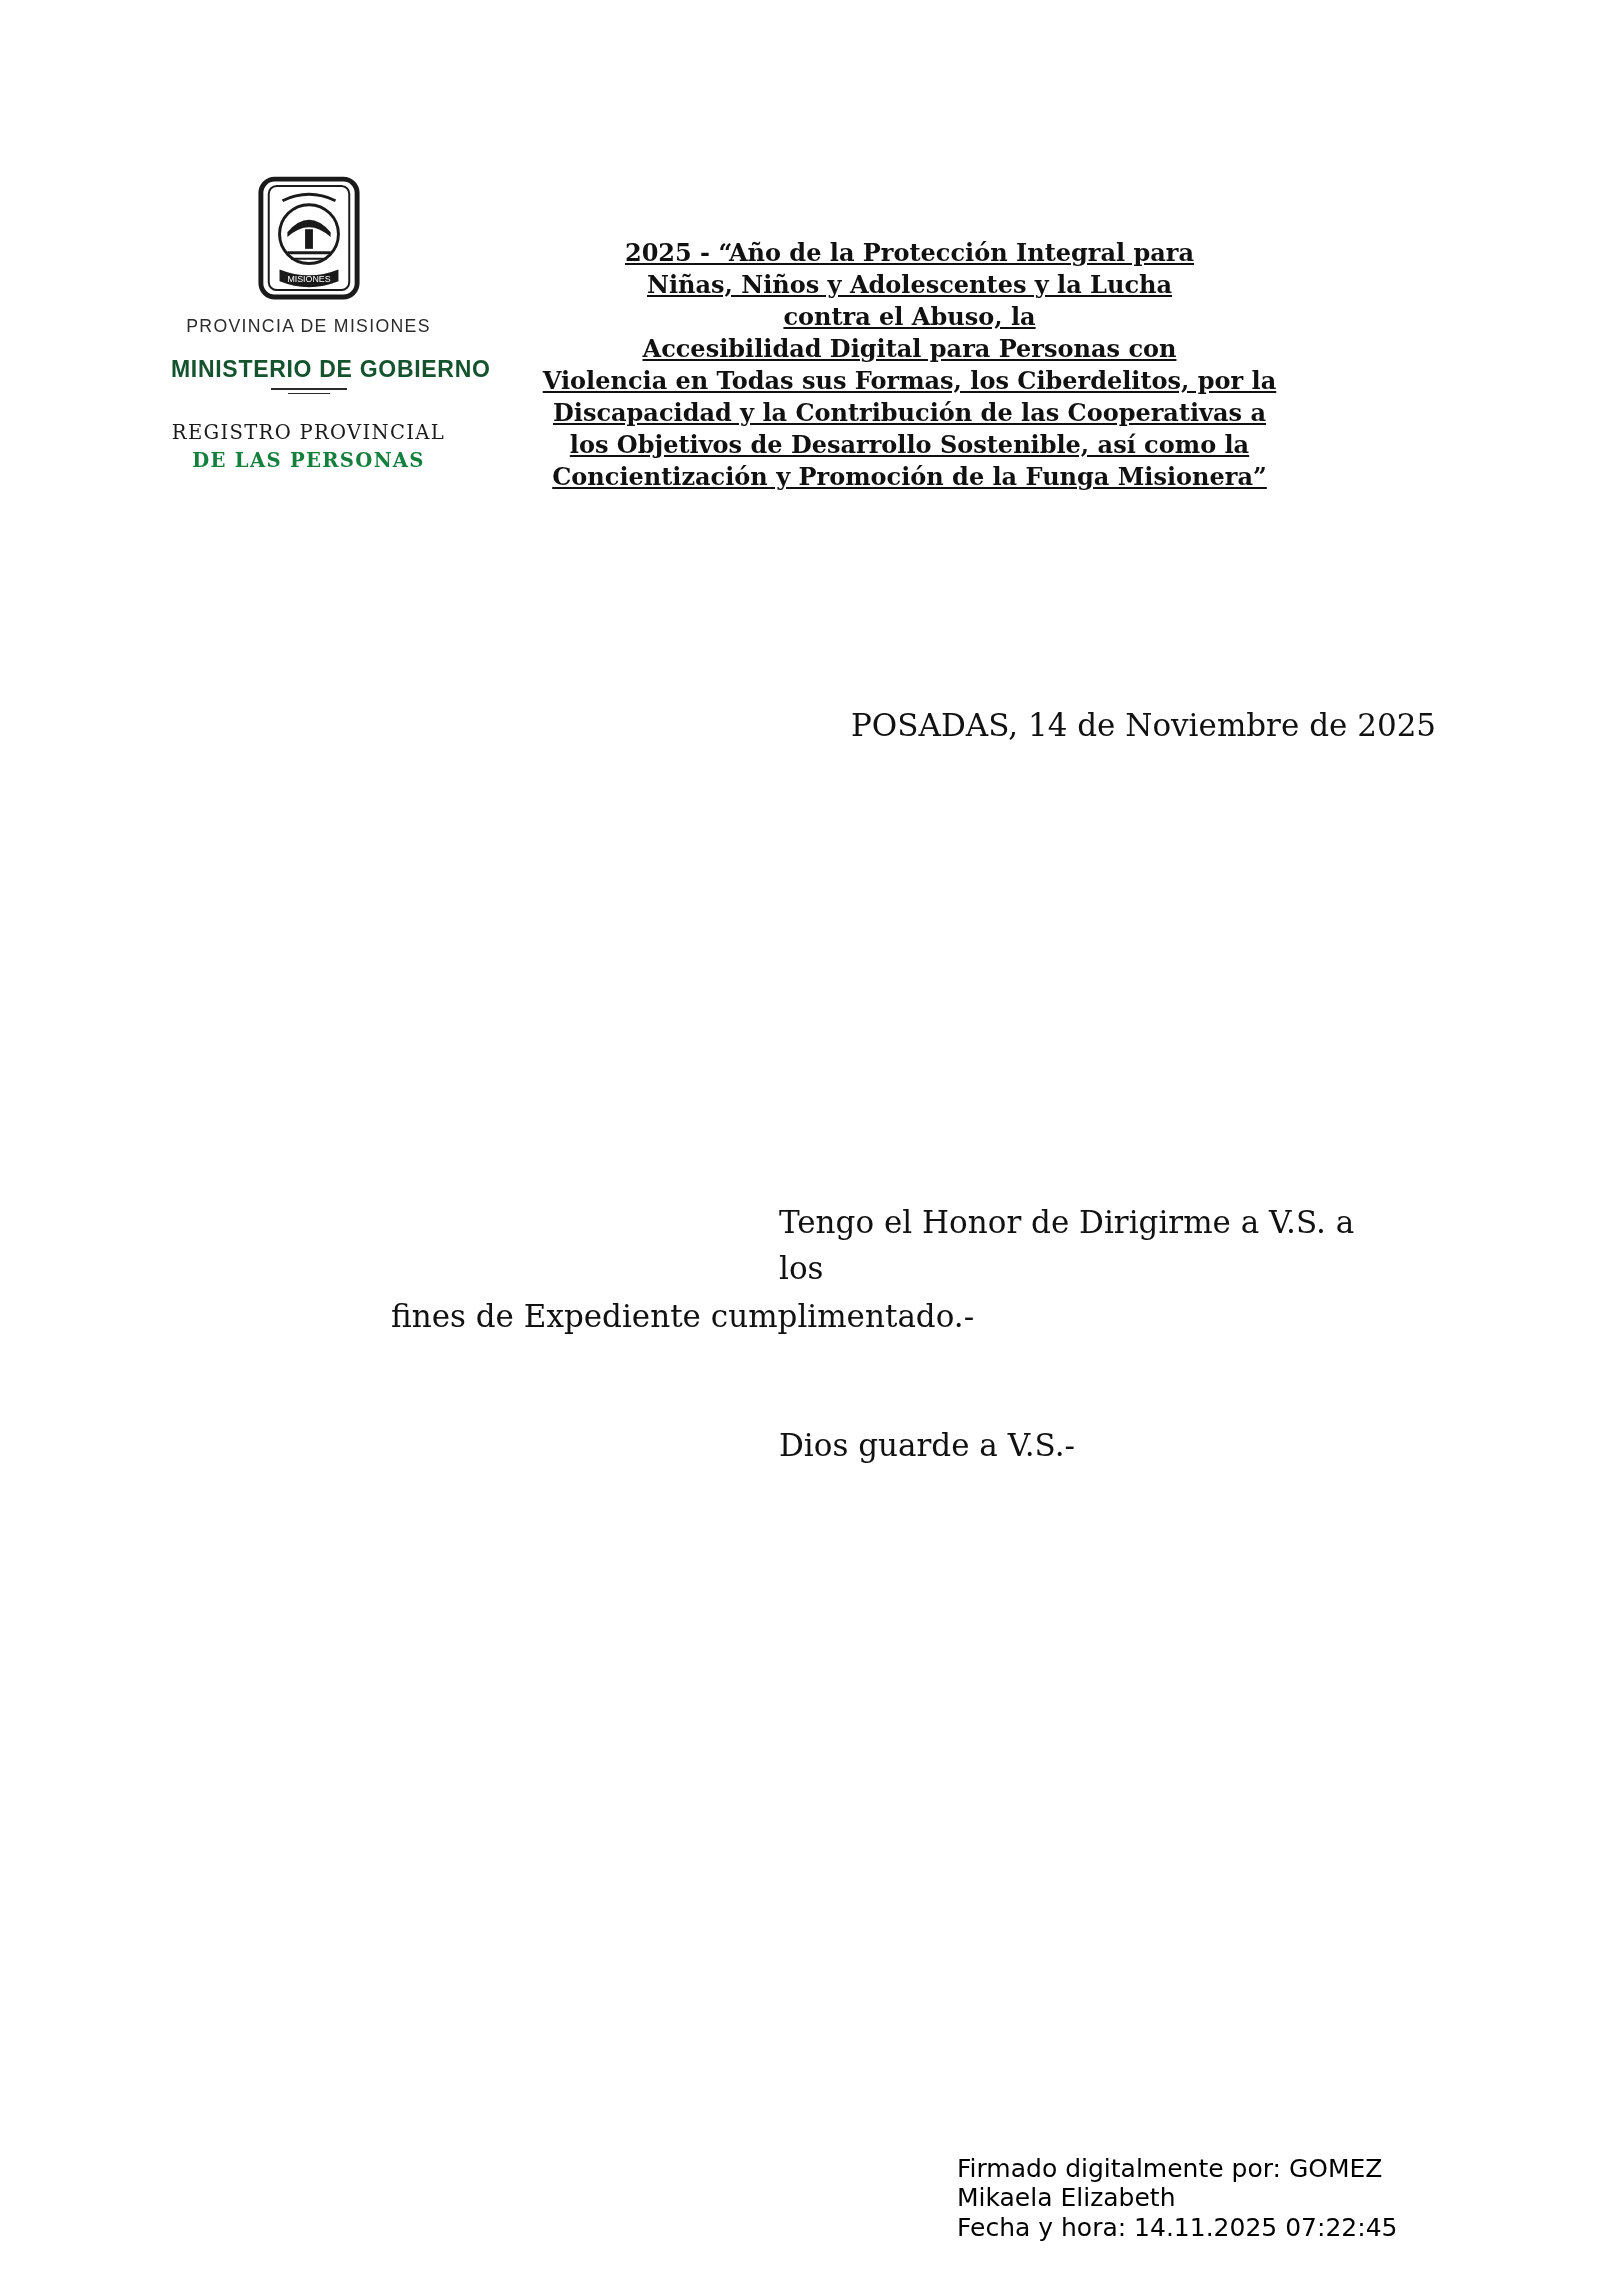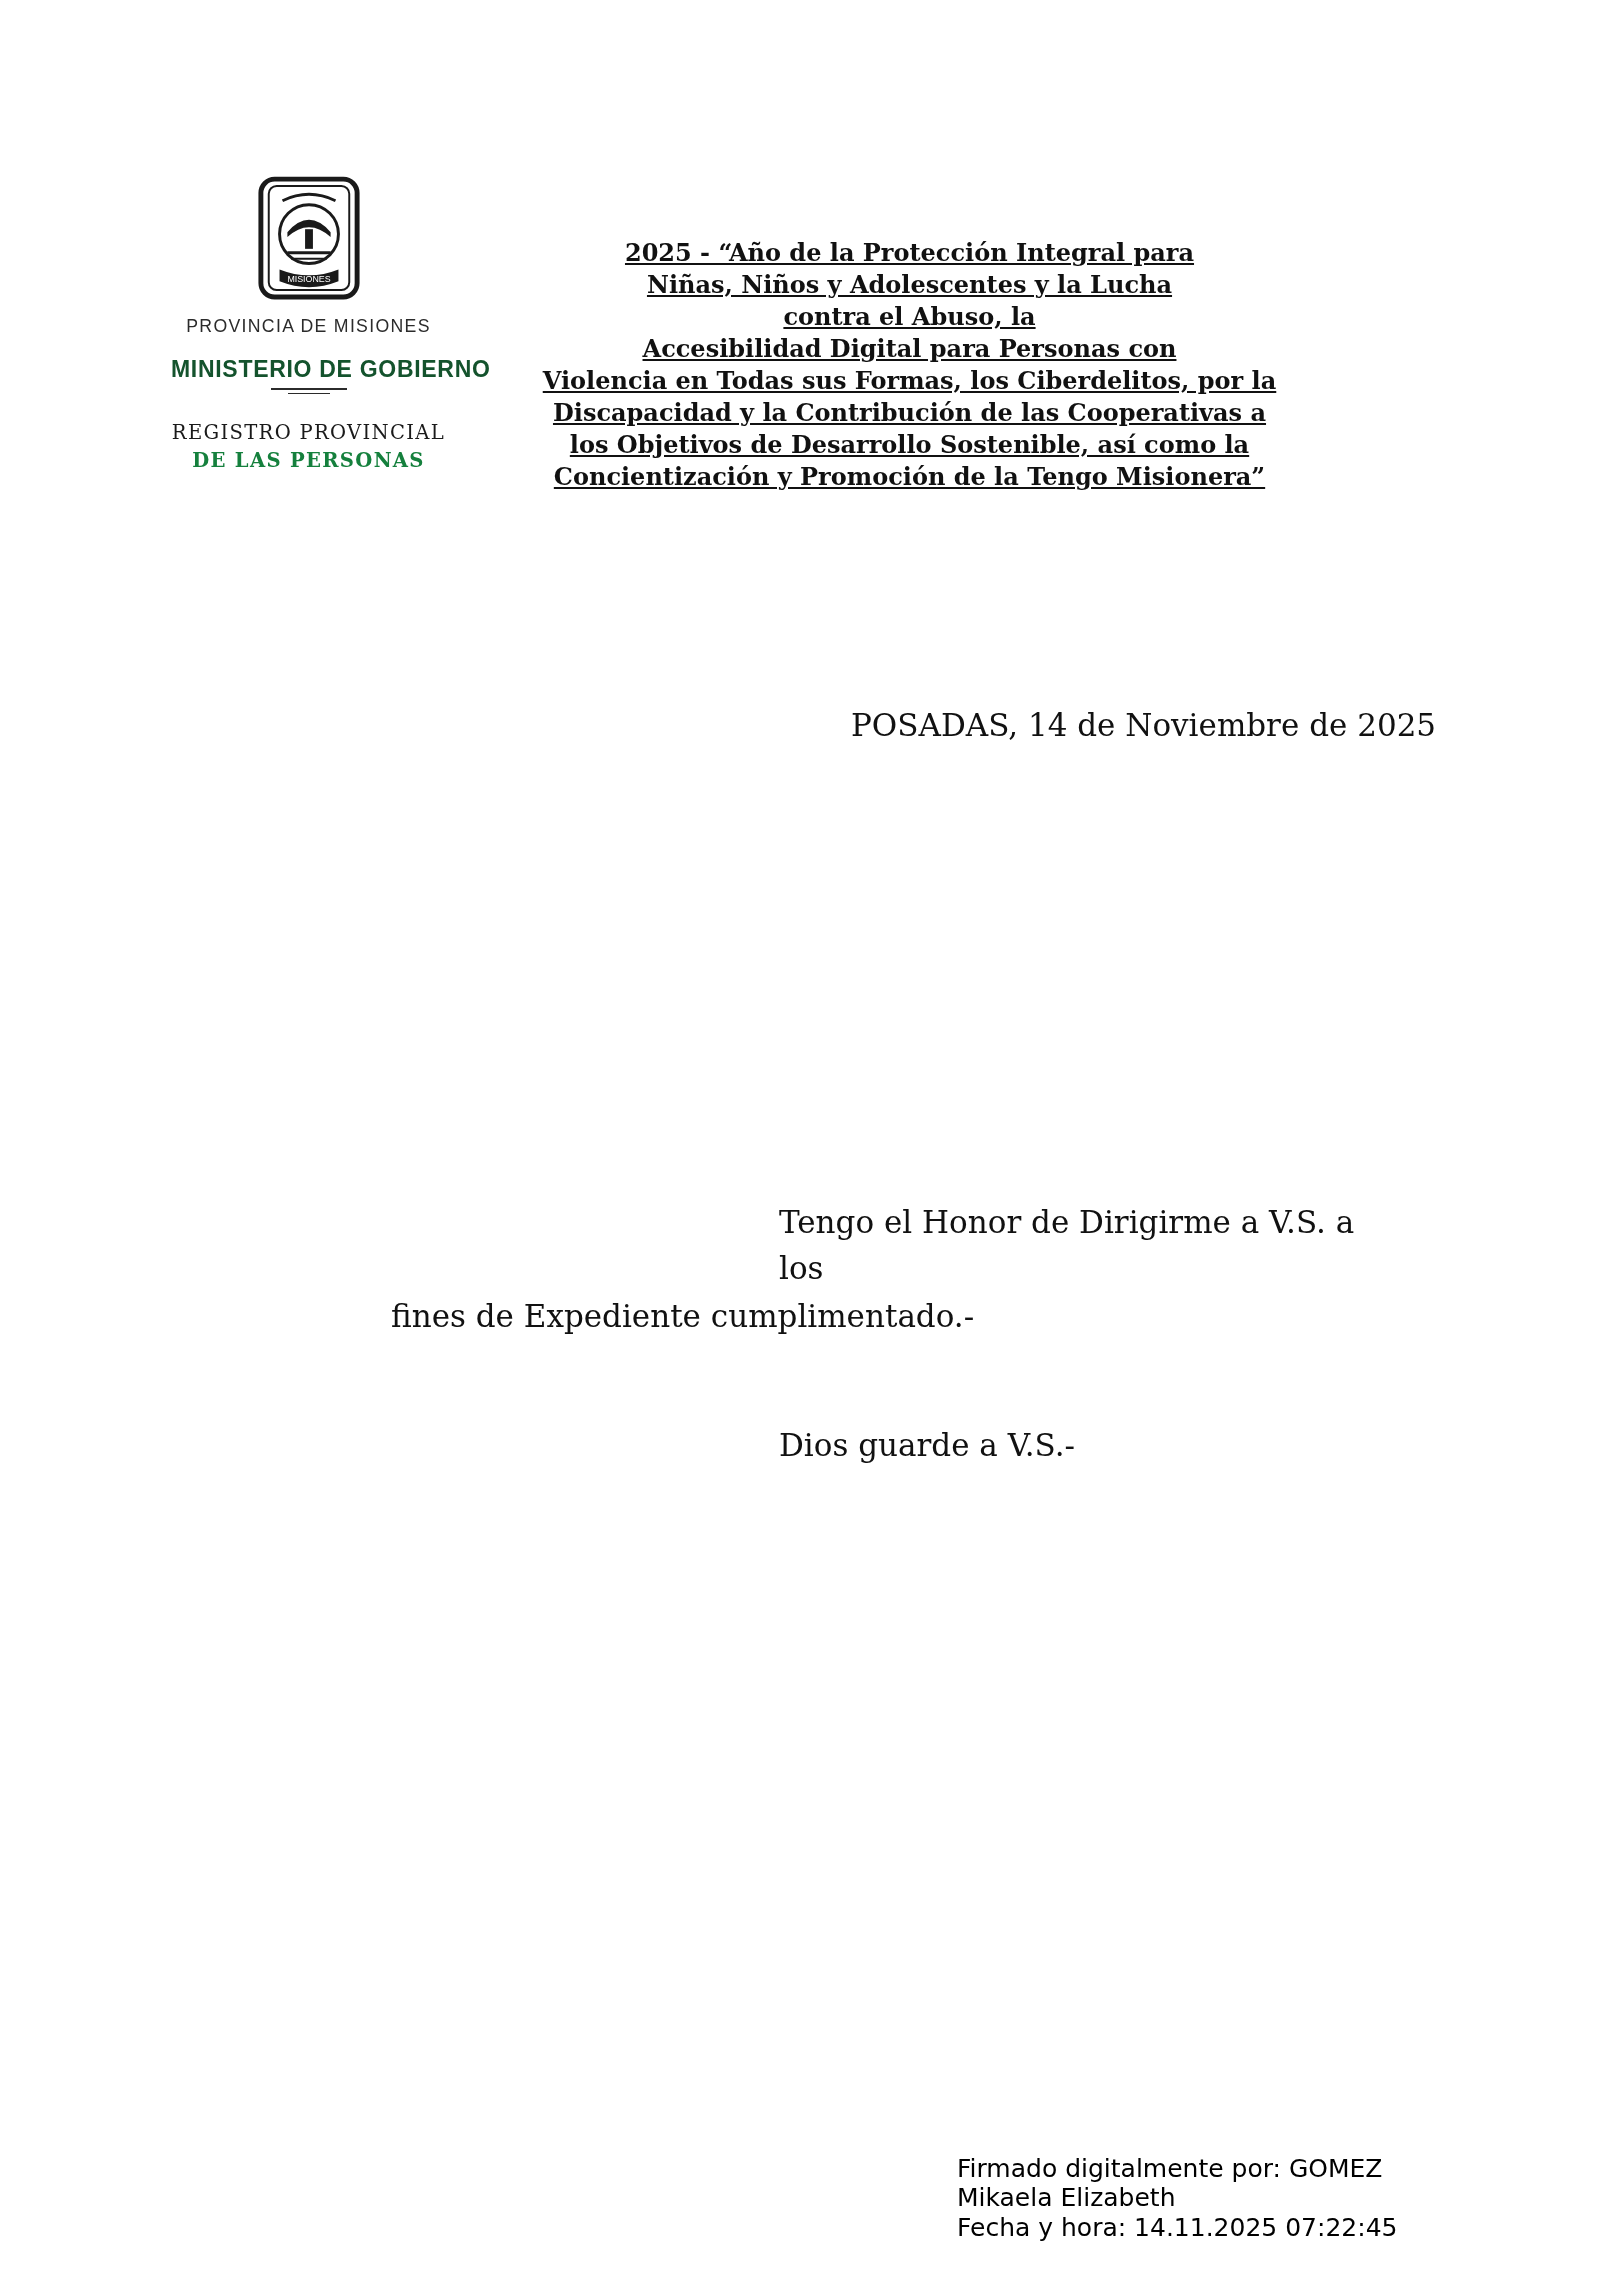--- a/index.html
+++ b/index.html
@@ -152,21 +152,21 @@
   </div>
 
   <div class="motto">
     <div>2025 - “Año de la Protección Integral para</div>
     <div>Niñas, Niños y Adolescentes y la Lucha</div>
     <div>contra el Abuso, la</div>
     <div>Accesibilidad Digital para Personas con</div>
     <div>Violencia en Todas sus Formas, los Ciberdelitos, por la</div>
     <div>Discapacidad y la Contribución de las Cooperativas a</div>
     <div>los Objetivos de Desarrollo Sostenible, así como la</div>
-    <div>Concientización y Promoción de la Tengo Misionera”</div>
+    <div>Concientización y Promoción de la Funga Misionera”</div>
   </div>
 
   <div class="dateline">POSADAS, 14 de Noviembre de 2025</div>
 
 
   <div class="body-line bl1">Tengo el Honor de Dirigirme a V.S. a</div>
   <div class="body-line bl2">los</div>
   <div class="body-line bl3">fines de Expediente cumplimentado.-</div>
   <div class="body-line bl4">Dios guarde a V.S.-</div>
 

